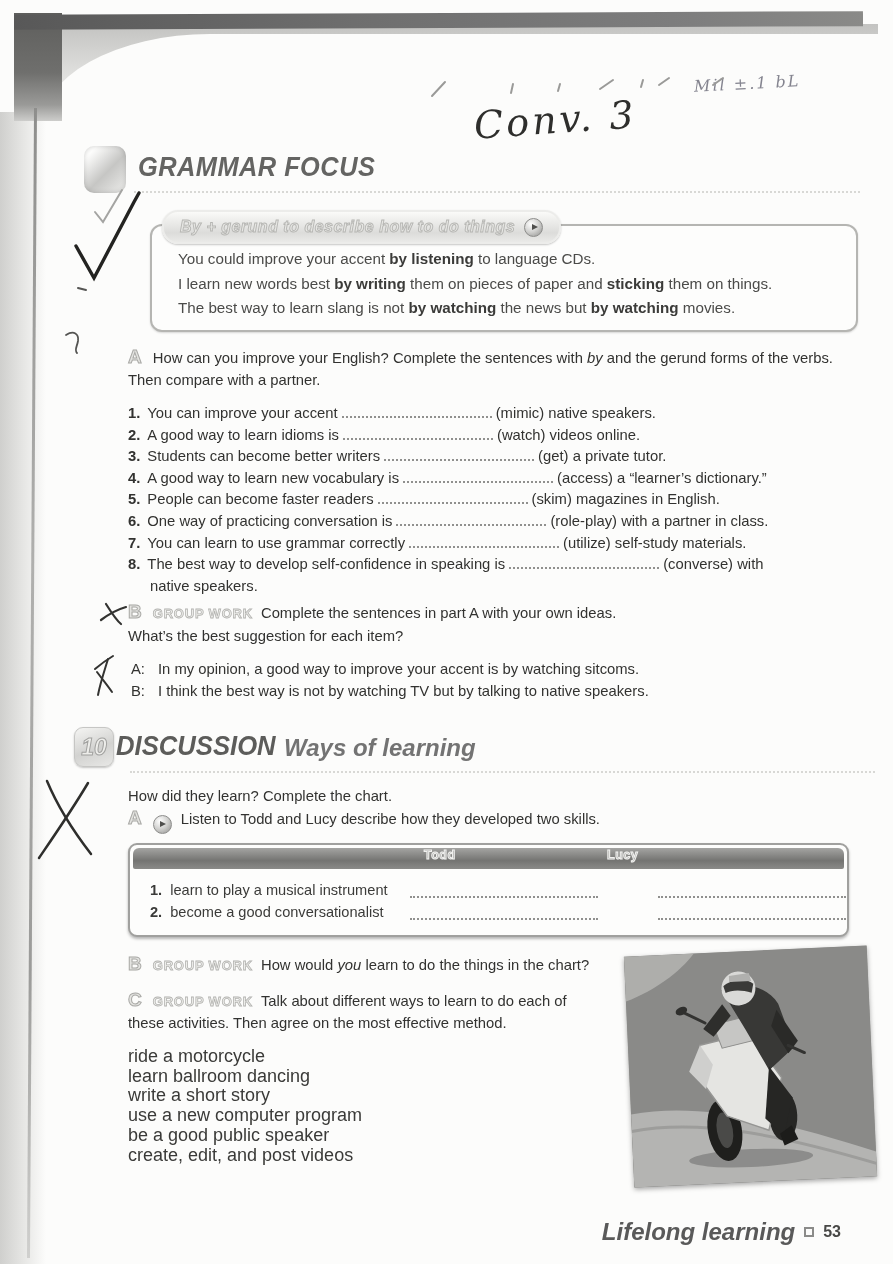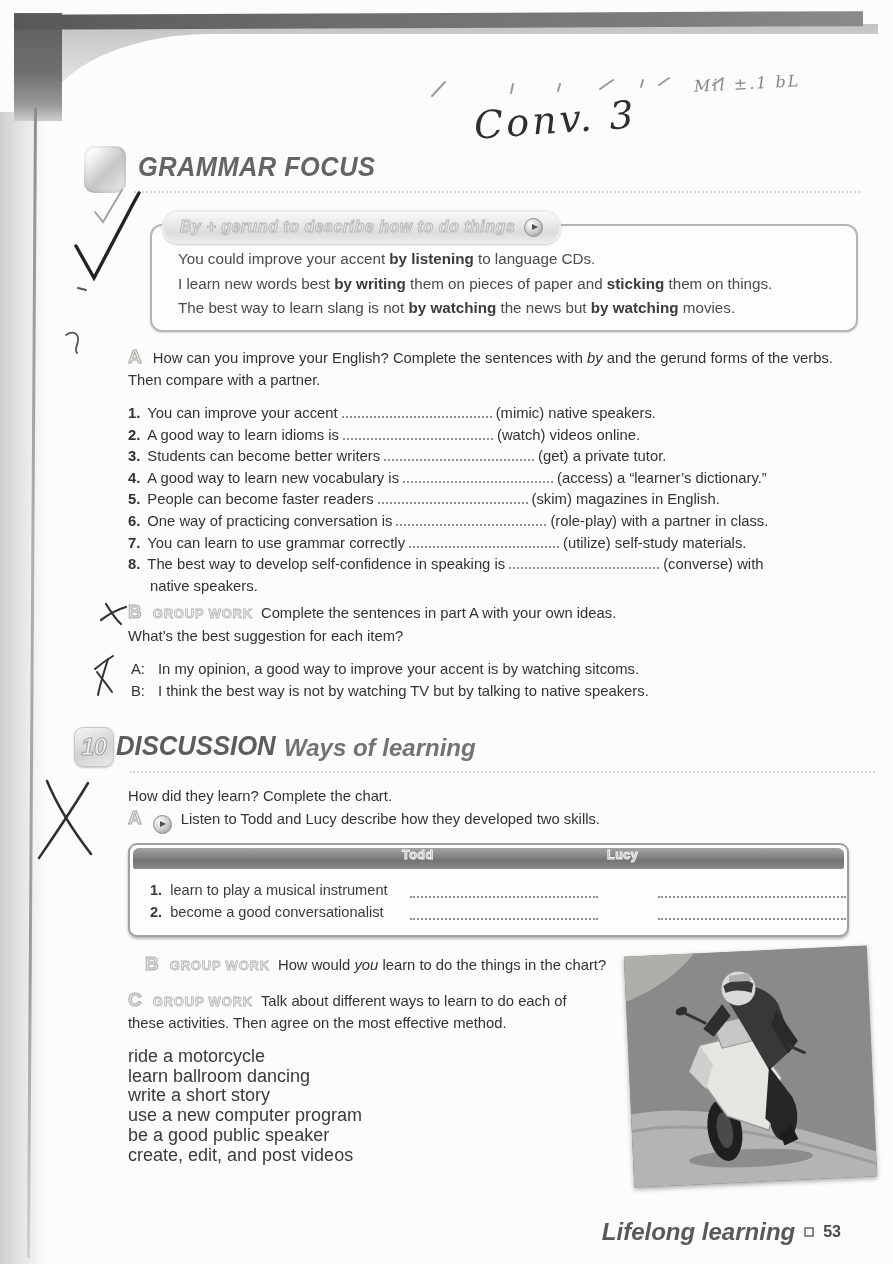--- a/index.html
+++ b/index.html
@@ -78,21 +78,21 @@
     border:2px solid #a0a09e;border-radius:9px;box-shadow:0 2px 3px rgba(0,0,0,0.28);}
   .chart-bar{position:absolute;left:3px;right:3px;top:3px;height:21px;
     border-radius:6px 6px 2px 2px;
     background:linear-gradient(180deg,#a4a4a2,#747472 60%,#8a8a88);}
   .chart-col{position:absolute;top:3px;font-size:12.5px;font-weight:bold;
     color:#a9a9a7;-webkit-text-stroke:1px #f2f2f0;letter-spacing:0.5px;}
   .chart-row{position:absolute;left:20px;height:20px;font-size:14.6px;color:#3b3b39;}
   .chart-row .num{font-weight:bold;margin-right:8px;}
   .cblank{position:absolute;width:188px;height:0;border-bottom:2px dotted #90908e;}
   
-  .gb-block{left:128px;top:953px;width:560px;font-size:14.8px;line-height:22px;color:#323230;margin-left:17px;}
+  .gb-block{left:128px;top:953px;width:560px;font-size:14.8px;line-height:22px;color:#323230;}
   .gc-block{left:128px;top:989px;width:505px;font-size:14.8px;line-height:21.5px;color:#323230;}
   .acts{left:128px;top:1047px;font-size:18px;line-height:19.7px;color:#3a3a38;}
   
   .photo{left:629px;top:951px;width:243px;height:231px;transform:rotate(-2.6deg);
     box-shadow:0 2px 5px rgba(0,0,0,0.35);overflow:hidden;background:#8c8c8a;}
   
   .footer{top:1218px;right:52px;display:flex;align-items:center;gap:9px;}
   .footer-chapter{font-style:italic;font-size:24px;font-weight:600;color:#595959;}
   .footer-square{width:6px;height:6px;border:2px solid #8b8b89;}
   .footer-page{font-size:16px;font-weight:bold;color:#48484б;color:#484846;}
@@ -204,21 +204,21 @@
 
 <div class="abs da-block">
   <div>How did they learn? Complete the chart.</div>
   <div><span class="plabel">A</span><span class="play" style="margin-right:9px;">
         <span class="tri"></span>
       </span><span>Listen to Todd and Lucy describe how they developed two skills.</span></div>
 </div>
 
 <div class="abs chart">
   <div class="chart-bar"></div>
-  <span class="chart-col" style="left:272px;text-align:right;">Todd</span>
+  <span class="chart-col" style="left:294px;text-align:right;">Todd</span>
   <span class="chart-col" style="left:477px;">Lucy</span>
   <div class="chart-row" style="top:37px;"><span class="num">1.</span><span>learn to play a musical instrument</span></div>
   <div class="chart-row" style="top:59px;"><span class="num">2.</span><span>become a good conversationalist</span></div>
   <div class="cblank" style="left:280px;top:51px;"></div>
   <div class="cblank" style="left:528px;top:51px;"></div>
   <div class="cblank" style="left:280px;top:73px;"></div>
   <div class="cblank" style="left:528px;top:73px;"></div>
 </div>
 
 <div class="abs gb-block">

